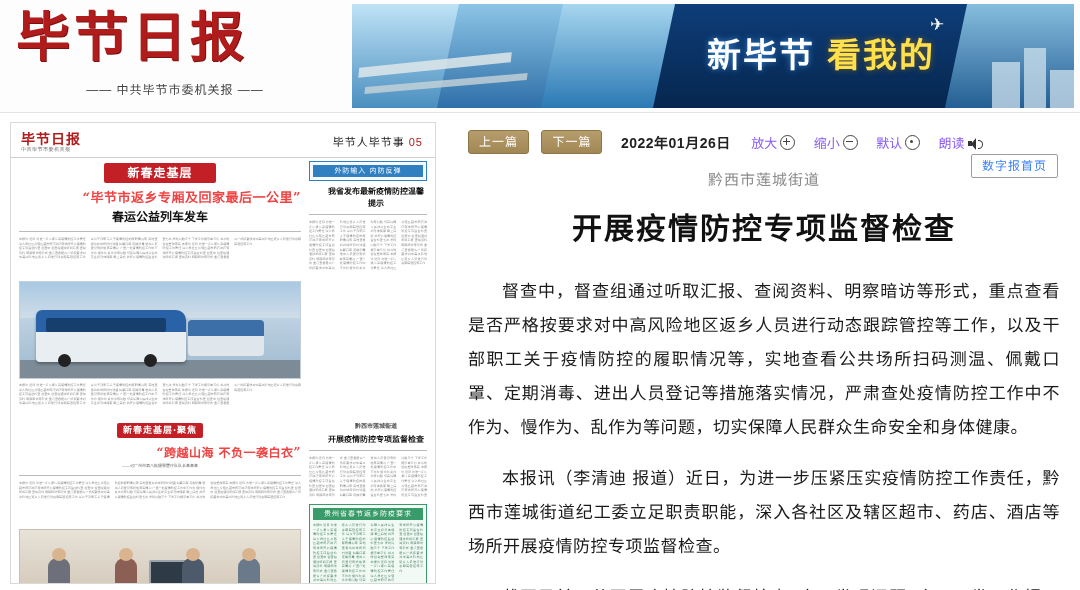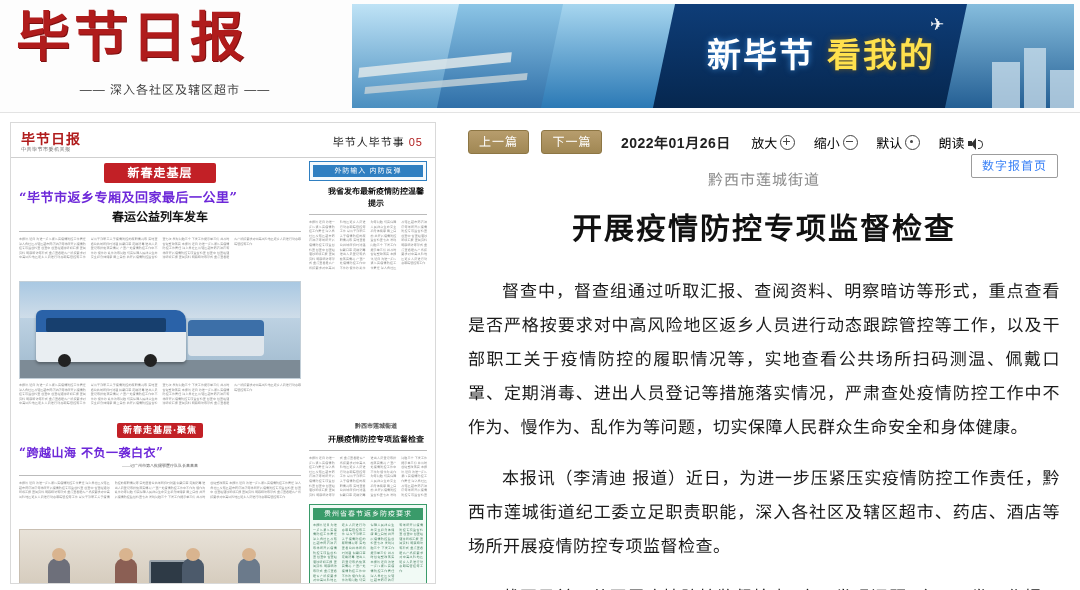--- a/index.html
+++ b/index.html
@@ -171,22 +171,22 @@
     font-weight: bold;
     font-size: 12px;
     line-height: 20px;
     text-align: center;
     letter-spacing: 1px;
   }
   .np-h1 {
     font-family: "DejaVu Serif", serif;
     font-weight: bold;
     font-size: 13px;
-    color: #6d28d9;
-    text-align: left;
+    color: #ef4444;
+    text-align: right;
     line-height: 18px;
     letter-spacing: .5px;
   }
   .np-h2 {
     font-family: "DejaVu Serif", serif;
     font-weight: bold;
     font-size: 12px;
     color: #111;
     text-align: center;
     line-height: 17px;
@@ -308,21 +308,21 @@
     font-size: 14px;
     color: #222;
     font-weight: bold;
     vertical-align: middle;
     margin: 0 16px 0 6px;
     letter-spacing: .5px;
   }
   .tb-link {
     display: inline-block;
     font-size: 13px;
-    color: #000000;
+    color: #8b5cf6;
     vertical-align: middle;
     margin-right: 14px;
     cursor: pointer;
     white-space: nowrap;
   }
   .tb-ico {
     display: inline-block;
     width: 13px; height: 13px;
     border: 1px solid #444;
     border-radius: 50%;
@@ -402,21 +402,21 @@
   }
 </style>
 </head>
 <body>
 
 <div id="page">
 
   <div class="masthead">
     <div class="masthead-left">
       <div class="logo-cn">毕节日报</div>
-      <div class="logo-sub">—— 深入各社区及辖区超市 ——</div>
+      <div class="logo-sub">—— 中共毕节市委机关报 ——</div>
     </div>
 
     <div class="banner">
       <div class="sky"></div>
       <div class="strip s1"></div>
       <div class="strip s2"></div>
       <div class="strip s3"></div>
       <div class="strip s4"></div>
       <div class="strip s5"></div>
       <div class="road"></div>

